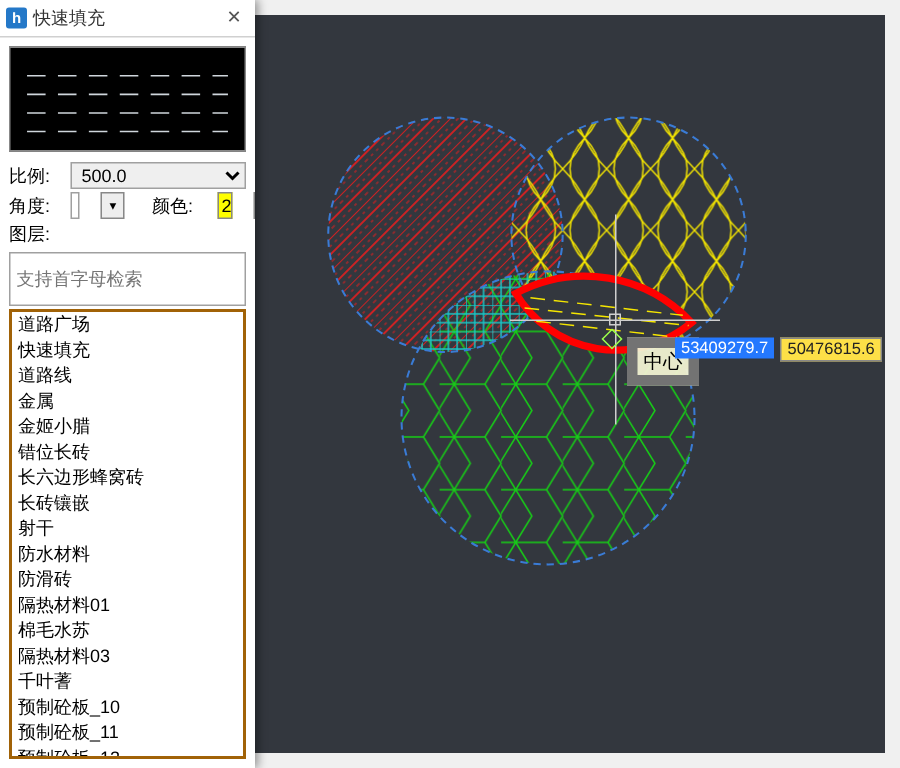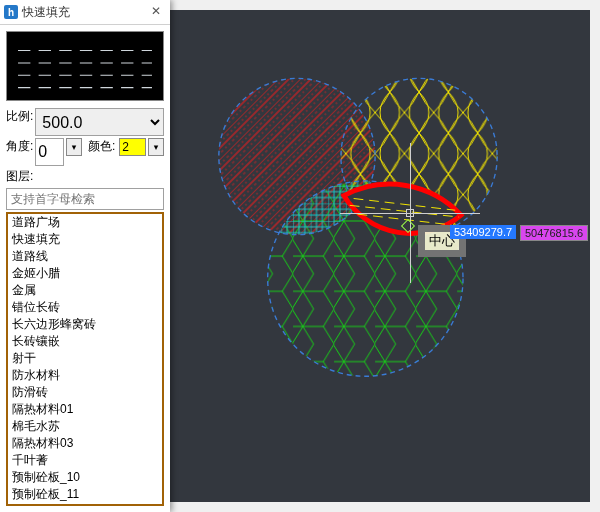--- a/index.html
+++ b/index.html
@@ -71,29 +71,30 @@
     margin: 6px;
     height: 70px;
     background: #000;
     border: 1px solid #888;
     box-sizing: border-box;
     position: relative;
   }
   .preview svg { width: 100%; height: 100%; display:block;}
   .row {
     display: flex;
+    align-items: center;
     padding: 1px 6px;
-    gap: 2px;
+    gap: 14px;
   }
   .row label { flex: none; }
   .row select, .row input[type=text] {
     flex: 1;
     min-width: 0;
-    font-size: 16px;
-    height: 28px;
+    font-size: 12px;
+    height: 18px;
     box-sizing: border-box;
     border: 1px solid #a0a0a0;
     padding: 0 2px;
   }
   .angle-input { width: 36px; flex: none; }
   .color-swatch {
     flex: 1;
     height: 16px;
     background: #ffff00;
     border: 1px solid #888;
@@ -104,21 +105,21 @@
   }
   .down-btn {
     width: 14px; height:16px;
     border:1px solid #888;
     display:flex;align-items:center;justify-content:center;
     font-size:9px; flex:none;
     background:#eee;
   }
   .search-input {
     margin: 2px 6px;
-    height: 22px;
+    height: 36px;
     border: 1px solid #a0a0a0;
     padding: 0 4px;
     font-size: 12px;
     color: #737373;
     box-sizing: border-box;
   }
   .list-wrap {
     margin: 0 6px 6px 6px;
     border: 2px solid #a16207;
     flex: 1;
@@ -145,21 +146,21 @@
 
   .coord-label {
     position: absolute;
     background: #2478ff;
     color: #fff;
     font-size: 11px;
     padding: 1px 4px;
     white-space: nowrap;
   }
   .coord-label.second {
-    background: #d946ef;
+    background: #fde047;
     color: #222;
     border: 1px solid #888;
   }
   .center-label {
     position: absolute;
     background: rgba(242,242,210,.95);
     border: 7px solid #737373;
     font-size: 13px;
     padding: 0 4px;
   }
@@ -308,22 +309,22 @@
       <label>图层:</label>
     </div>
 
     <input class="search-input" type="text" placeholder="支持首字母检索" style="">
 
     <div class="list-wrap">
       <div class="list" id="pattern-list">
           <div class="list-item">道路广场</div>
           <div class="list-item">快速填充</div>
           <div class="list-item">道路线</div>
+          <div class="list-item">金属</div>
           <div class="list-item">金姬小腊</div>
-          <div class="list-item">金属</div>
           <div class="list-item">错位长砖</div>
           <div class="list-item">长六边形蜂窝砖</div>
           <div class="list-item">长砖镶嵌</div>
           <div class="list-item">射干</div>
           <div class="list-item">防水材料</div>
           <div class="list-item">防滑砖</div>
           <div class="list-item">隔热材料01</div>
           <div class="list-item">棉毛水苏</div>
           <div class="list-item">隔热材料03</div>
           <div class="list-item">千叶蓍</div>

